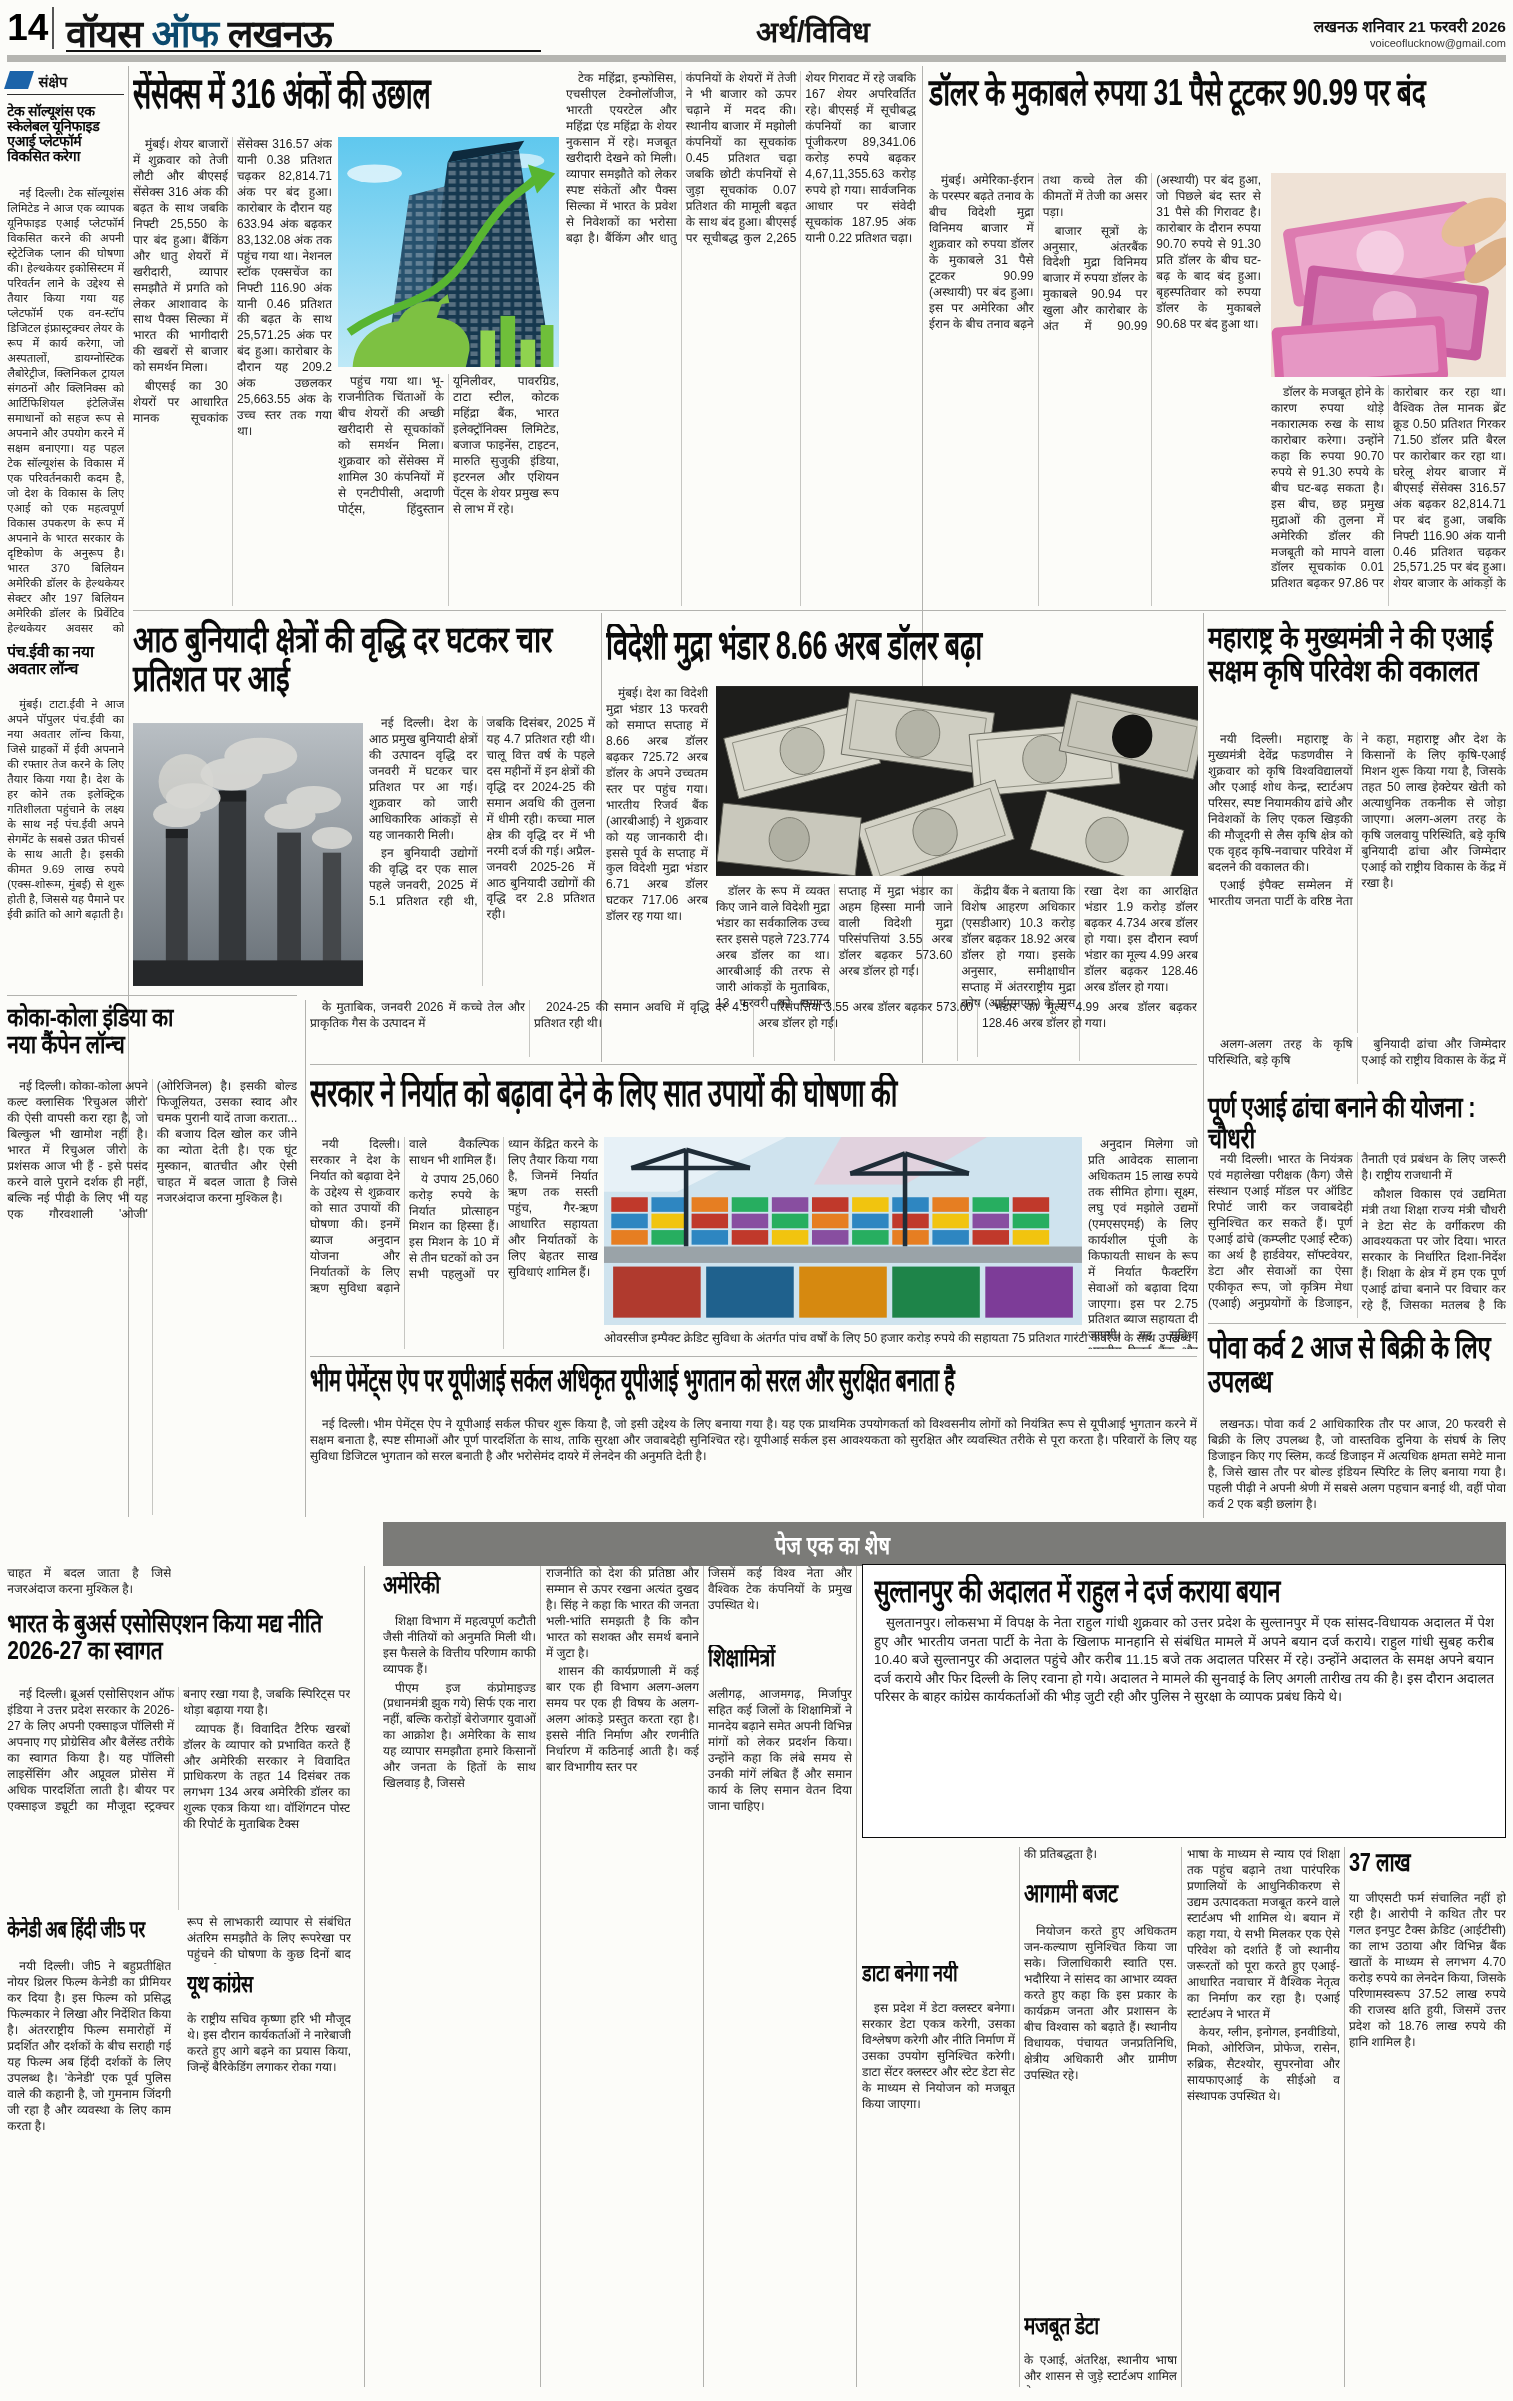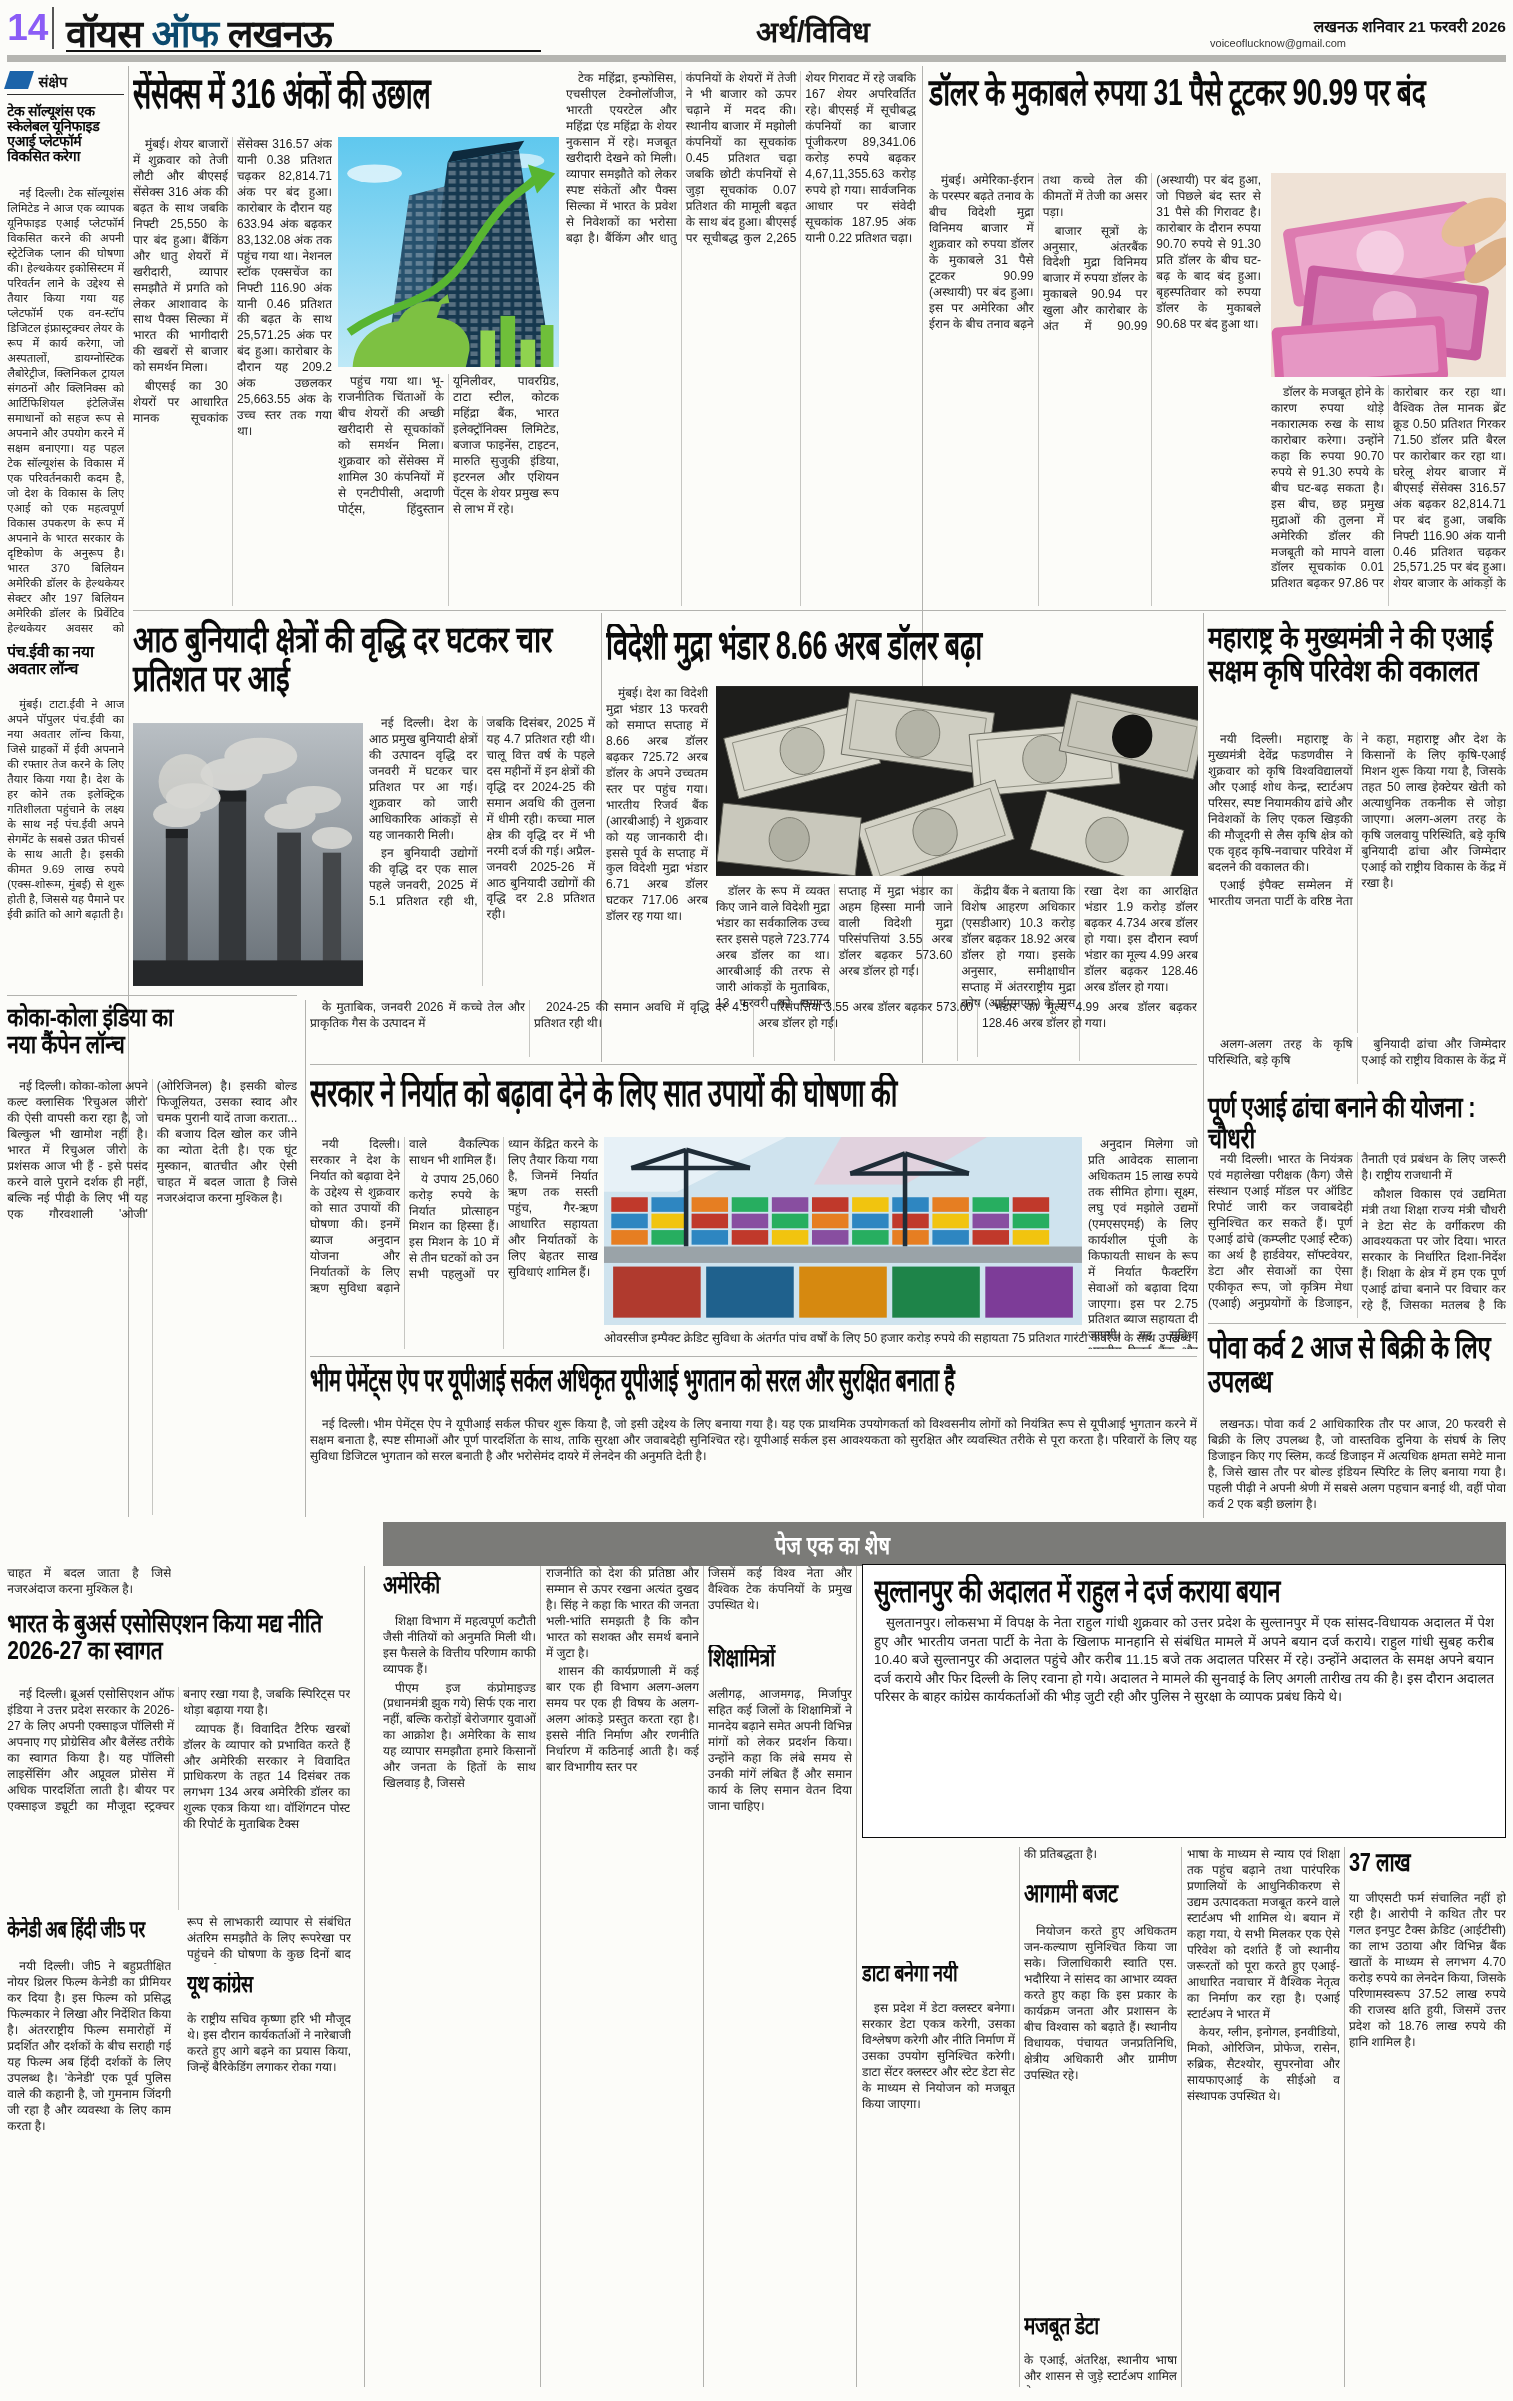--- a/index.html
+++ b/index.html
@@ -30,29 +30,29 @@
   .band span{font-weight:900;font-size:20px;margin-left:392px;transform:scaleY(1.25)}
   .boxed{position:absolute;border:1.8px solid #0c0c0c;background:#fff;padding:9px 11px;overflow:hidden}
   figure{overflow:hidden;background:#ddd}
   svg{display:block}
 </style>
 </head>
 <body>
 
 <div class="page">
 
-  <div class="abs" style="left:7.3px;top:7.3px;width:47px;height:42px;font-size:37px;font-weight:900;color:#8b5cf6;border-right:2.7px solid #555;padding-right:16px">14</div>
+  <div class="abs" style="left:7.3px;top:7.3px;width:47px;height:42px;font-size:37px;font-weight:900;color:#000000;border-right:2.7px solid #555;padding-right:16px">14</div>
   <div class="abs masthead-big" style="left:66px;top:5.5px;width:475px;height:46px;border-bottom:2.7px solid #111;white-space:nowrap">
     <span>वॉयस</span>
     <span class="gray">ऑफ</span>
     <span>लखनऊ</span>
   </div>
   <div class="abs" style="left:756px;top:11px;width:237px;font-size:29px;font-weight:900">अर्थ/विविध</div>
   <div class="abs" style="left:1050px;top:14.6px;width:456px;text-align:right;font-size:15.5px;font-weight:700">लखनऊ शनिवार 21 फरवरी  2026</div>
-  <div class="abs" style="left:1050px;top:37px;width:456px;text-align:center;font-size:11px;color:#333">voiceoflucknow@gmail.com</div>
+  <div class="abs" style="left:1050px;top:37px;width:456px;text-align:right;font-size:11px;color:#333">voiceoflucknow@gmail.com</div>
   <div class="rule" style="left:7.3px;top:55px;width:1499px;height:7.3px"></div>
 
   <div class="brief-tab" style="left:7.3px;top:71px;width:117px;height:24px">
     <span class="brief-chip"></span>
     <span style="font-weight:900;font-size:14.6px">संक्षेप</span>
   </div>
   <div class="abs hl" style="left:7.3px;top:104px;width:117px;height:77px;font-size:14px">टेक सॉल्यूशंस एक स्केलेबल यूनिफाइड एआई प्लेटफॉर्म विकसित करेगा</div>
   <div class="abs bt small" style="left:7.3px;top:186px;width:117px;height:451px">
       <p>नई दिल्ली। टेक सॉल्यूशंस लिमिटेड ने आज एक व्यापक यूनिफाइड एआई प्लेटफॉर्म विकसित करने की अपनी स्ट्रेटेजिक प्लान की घोषणा की। हेल्थकेयर इकोसिस्टम में परिवर्तन लाने के उद्देश्य से तैयार किया गया यह प्लेटफॉर्म एक वन-स्टॉप डिजिटल इंफ्रास्ट्रक्चर लेयर के रूप में कार्य करेगा, जो अस्पतालों, डायग्नोस्टिक लैबोरेट्रीज, क्लिनिकल ट्रायल संगठनों और क्लिनिक्स को आर्टिफिशियल इंटेलिजेंस समाधानों को सहज रूप से अपनाने और उपयोग करने में सक्षम बनाएगा। यह पहल टेक सॉल्यूशंस के विकास में एक परिवर्तनकारी कदम है, जो देश के विकास के लिए एआई को एक महत्वपूर्ण विकास उपकरण के रूप में अपनाने के भारत सरकार के दृष्टिकोण के अनुरूप है। भारत 370 बिलियन अमेरिकी डॉलर के हेल्थकेयर सेक्टर और 197 बिलियन अमेरिकी डॉलर के प्रिवेंटिव हेल्थकेयर अवसर को अनलॉक करने पर केंद्रित है।</p>
     </div>

